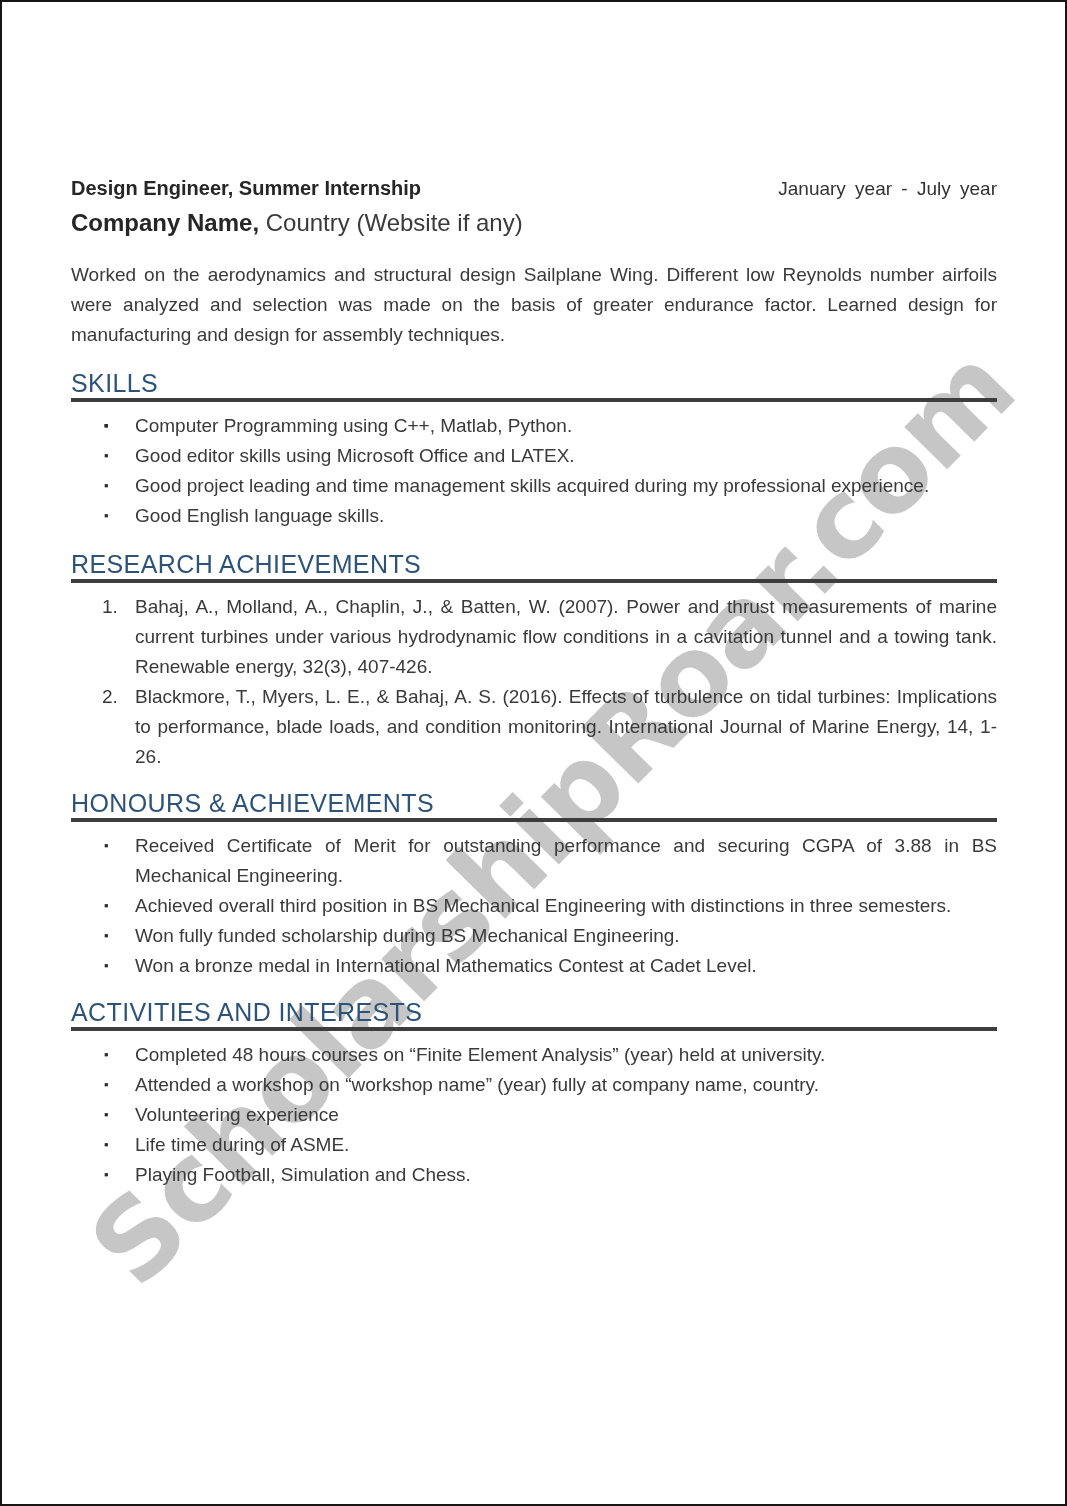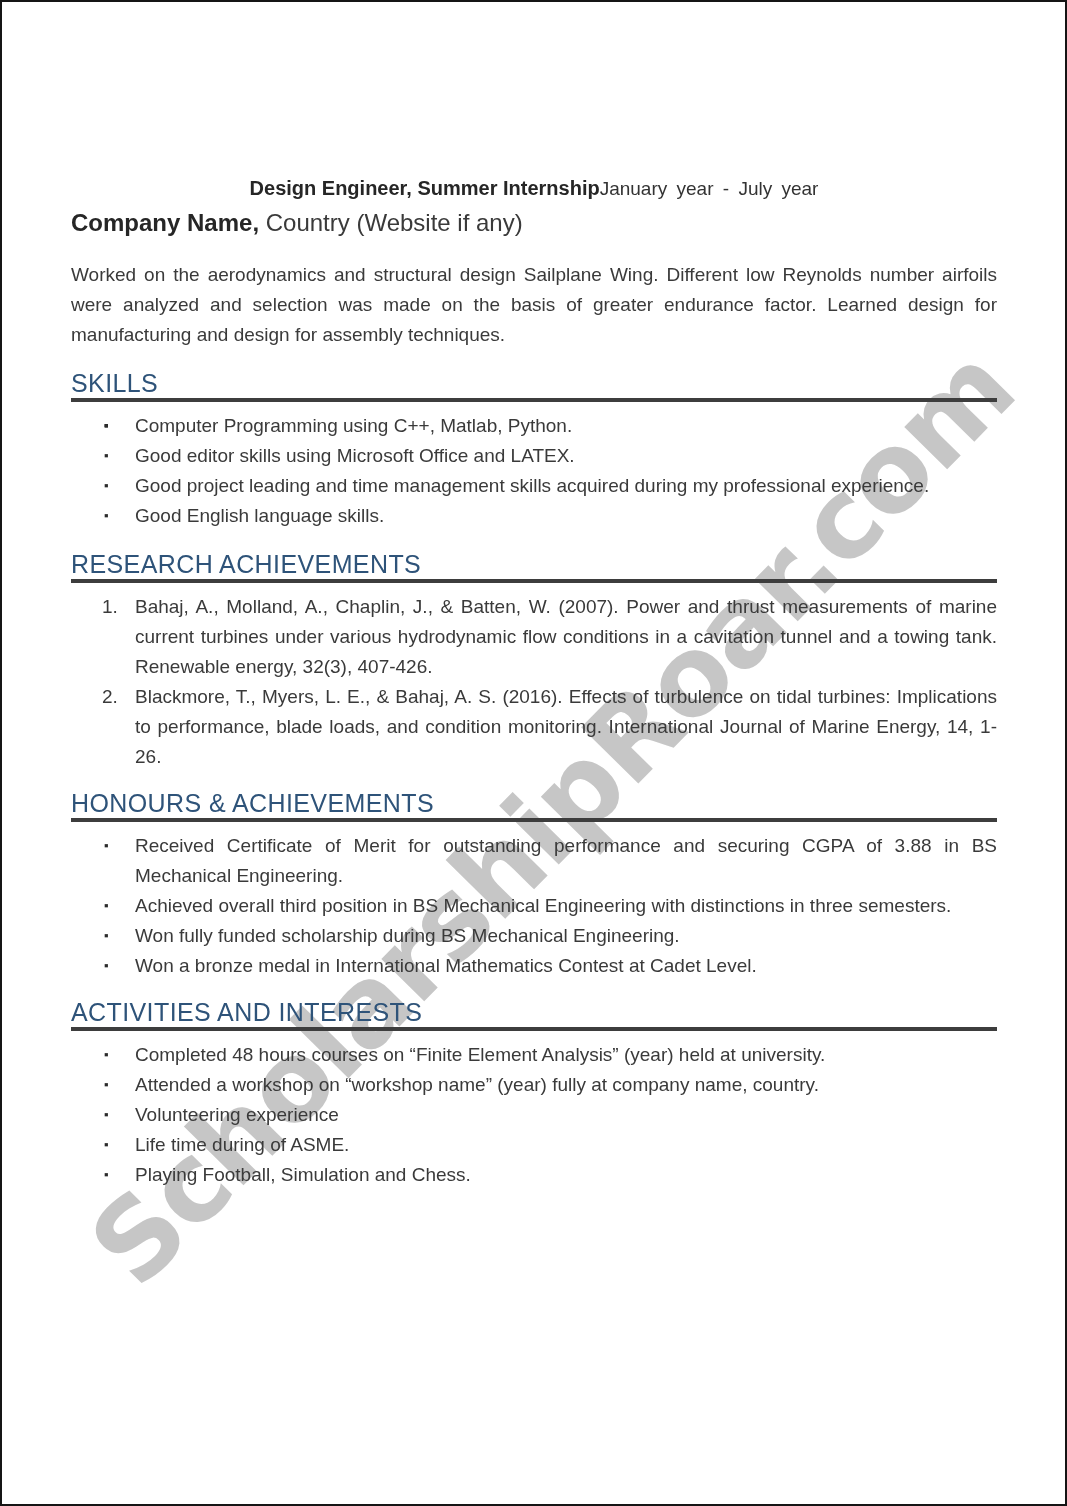--- a/index.html
+++ b/index.html
@@ -27,21 +27,21 @@
     z-index:0;
     pointer-events:none;
   }
   .content {
     position:relative;
     z-index:1;
     padding:173px 68px 0 69px;
   }
   .title-row {
     display:flex;
-    justify-content:center;
+    justify-content:space-between;
     align-items:baseline;
   }
   .job-title {
     font-size:20px;
     font-weight:bold;
     color:#262626;
     line-height:26px;
   }
   .date-range {
     font-size:19px;

